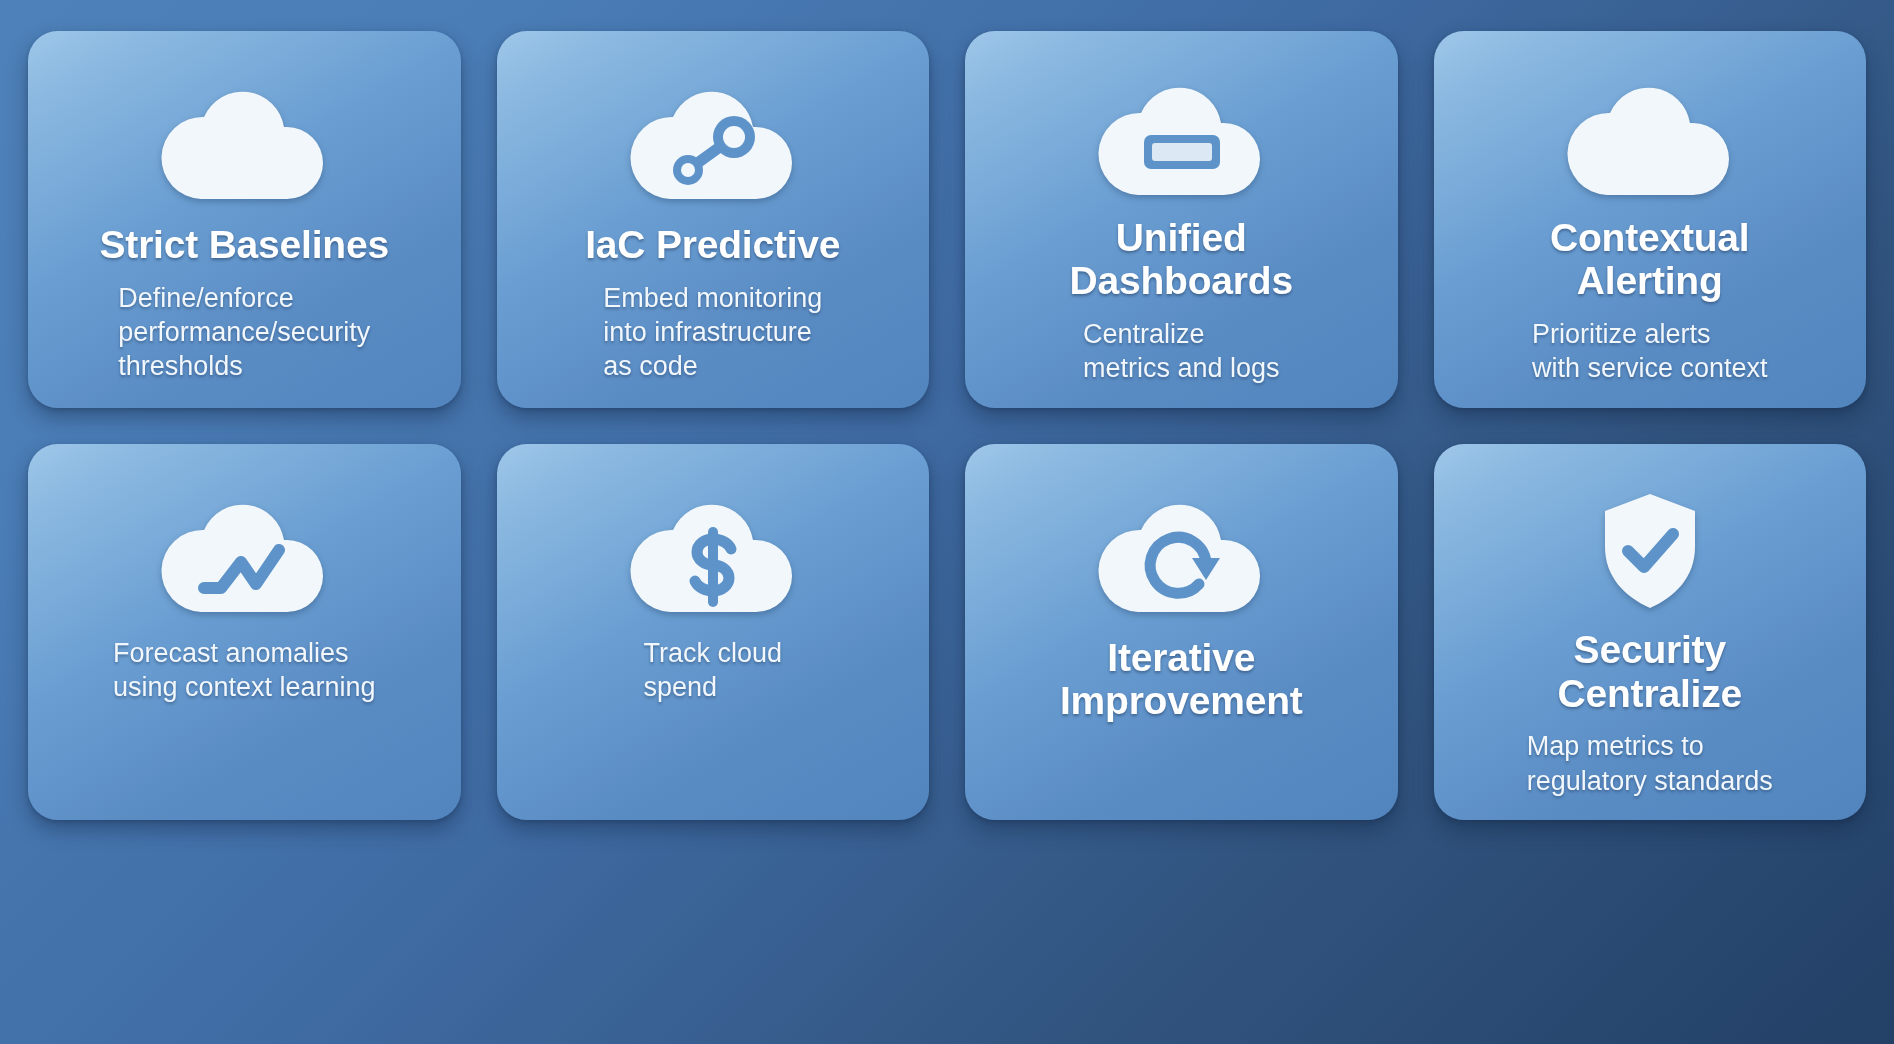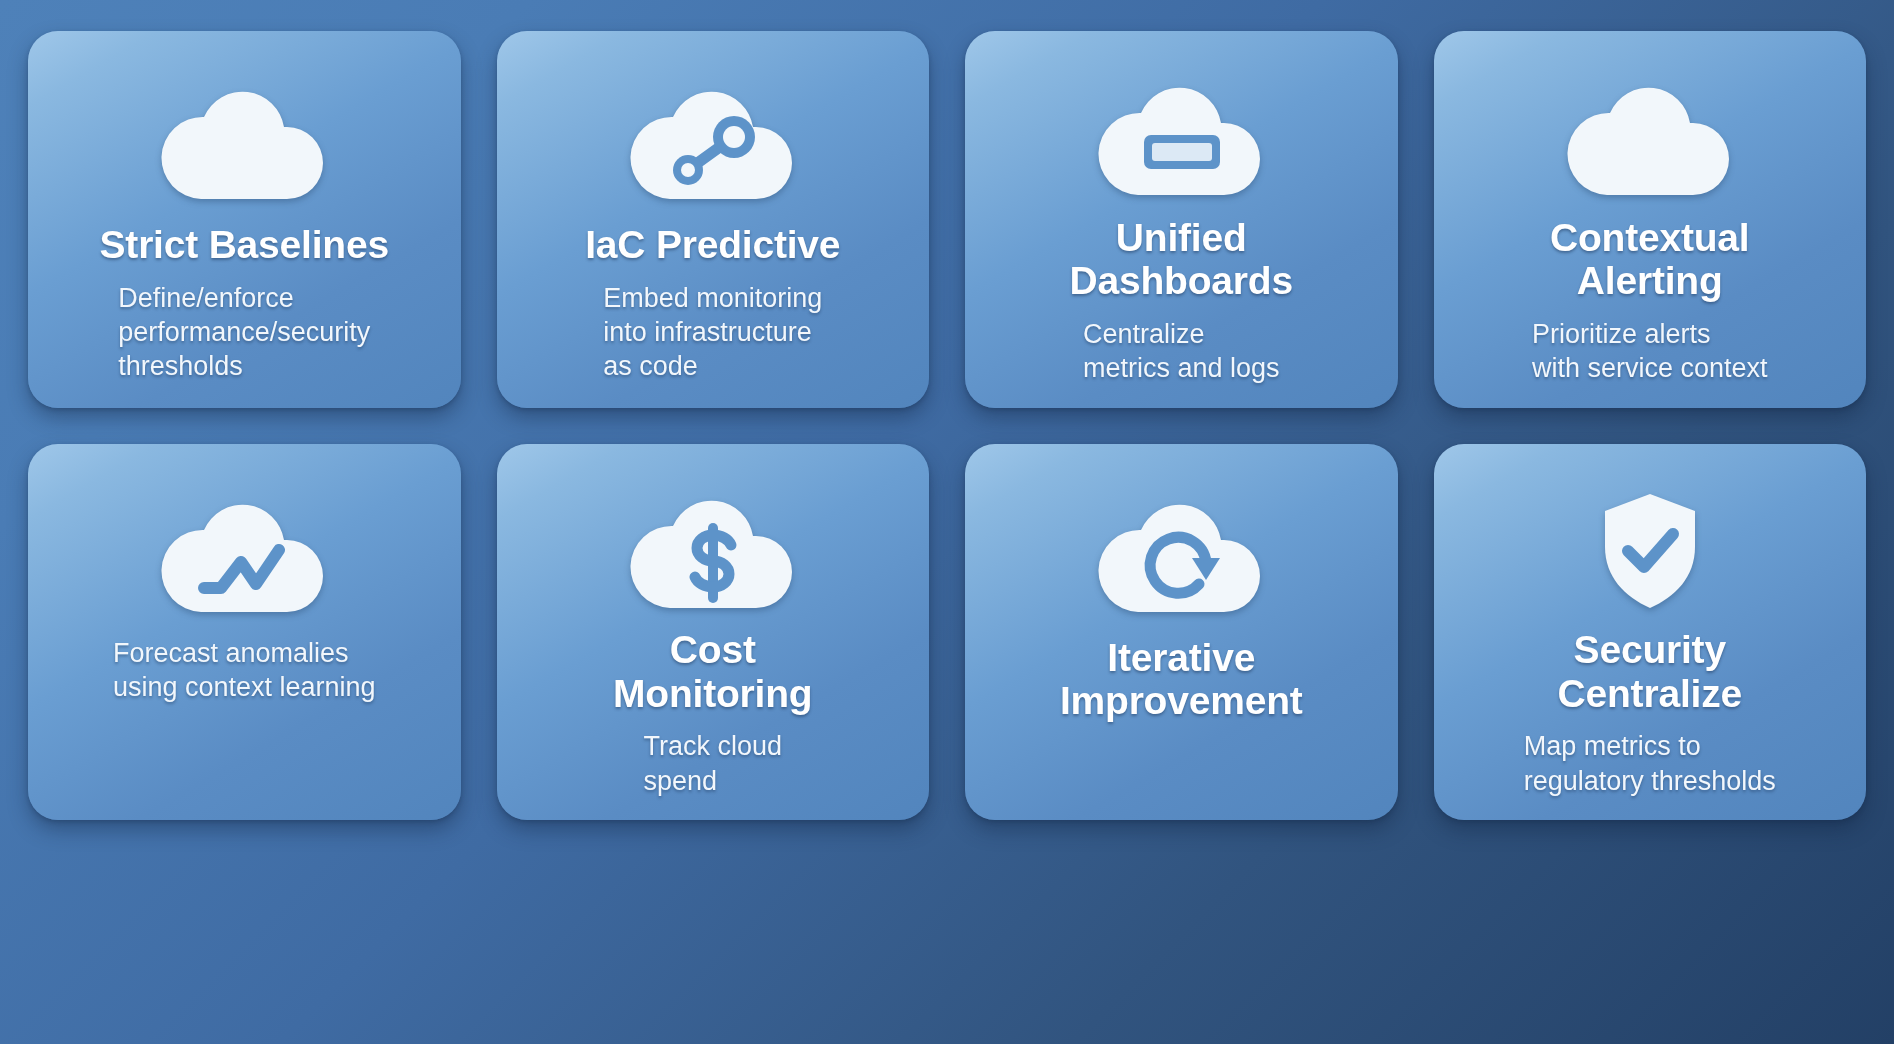--- a/index.html
+++ b/index.html
@@ -152,22 +152,20 @@
   </div>
 
   <div class="card">
     <div class="icon-wrap">
       <svg width="190" height="130" viewBox="0 0 190 130" aria-hidden="true">
         <path class="cloud-fill" d="M52 124 H138 a36 36 0 0 0 0 -72 h-3 a42 42 0 0 0 -80 -10 a33 33 0 0 0 -3 82 Z"></path>
         <line class="cut-stroke" x1="95" y1="44" x2="95" y2="114" stroke-width="10"></line>
         <path class="cut-stroke" d="M113 61 a19 14 0 0 0 -18 -10 a16 13 0 0 0 0 26 a16 13 0 0 1 0 26 a19 14 0 0 1 -18 -10" stroke-width="11"></path>
       </svg>
     </div>
-    <div class="card-title">Cost
-Monitoring</div>
     <div class="card-desc">Track cloud
 spend</div>
   </div>
 
   <div class="card">
     <div class="icon-wrap">
       <svg width="190" height="130" viewBox="0 0 190 130" aria-hidden="true">
         <path class="cloud-fill" d="M52 124 H138 a36 36 0 0 0 0 -72 h-3 a42 42 0 0 0 -80 -10 a33 33 0 0 0 -3 82 Z"></path>
         <path class="cut-stroke" d="M120 74 a28 28 0 1 0 -7 22" stroke-width="11"></path>
         <polygon class="cut-fill" points="106,70 134,70 120,92"></polygon>
@@ -180,16 +178,16 @@
   <div class="card">
     <div class="icon-wrap">
       <svg width="190" height="130" viewBox="0 0 190 130" aria-hidden="true">
         <path class="cloud-fill" d="M95 10 L140 27 v36 c0 30 -20 50 -45 61 c-25 -11 -45 -31 -45 -61 V27 Z"></path>
         <polyline class="cut-stroke" points="73,67 89,83 118,50" stroke-width="12"></polyline>
       </svg>
     </div>
     <div class="card-title">Security
 Centralize</div>
     <div class="card-desc">Map metrics to
-regulatory thresholds</div>
+regulatory standards</div>
   </div>
 
 </div>
 
 </body></html>

